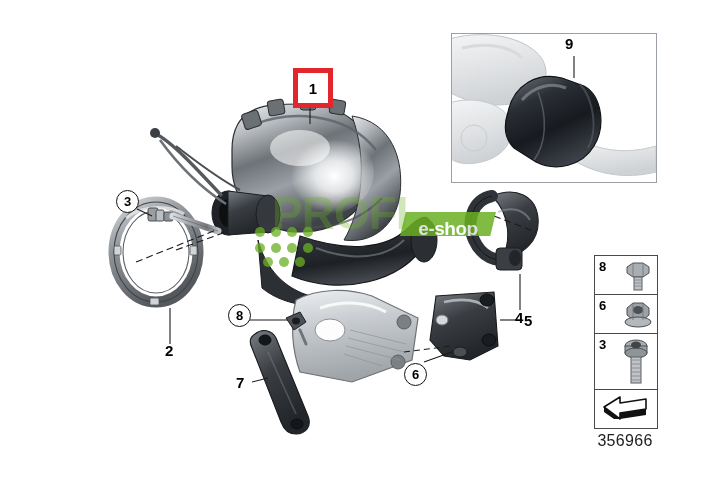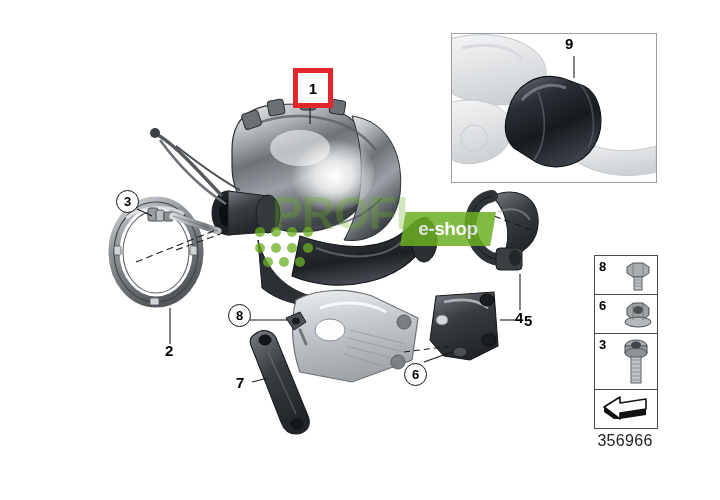--- a/index.html
+++ b/index.html
@@ -29,21 +29,21 @@
   #partnum{left:594px;top:432px;width:62px;text-align:center;
            font-size:16px;letter-spacing:.3px;color:#222;}
 
   
   #watermark{left:248px;top:190px;width:248px;height:92px;pointer-events:none;}
   .wm-text{position:absolute;font-weight:bold;font-size:46px;letter-spacing:-1px;
            color:#6ab023;opacity:.72;}
   #wm-parts{left:18px;top:40px;}
   #wm-profi{left:24px;top:-4px;color:#6ab023;opacity:.30;}
   #wm-dots{position:absolute;left:4px;top:34px;width:72px;height:44px;opacity:.75;}
-  #wm-badge{position:absolute;left:152px;top:22px;width:96px;height:34px;
+  #wm-badge{position:absolute;left:152px;top:22px;width:96px;height:24px;
             background:#6ab023;opacity:.85;
             clip-path:polygon(6% 0,100% 0,94% 100%,0 100%);}
   #wm-badge span{position:absolute;left:0;right:0;top:6px;text-align:center;
                  color:#fff;font-weight:bold;font-size:19px;letter-spacing:-.5px;}
 </style>
 </head>
 <body>
 
 <div id="stage">
 

